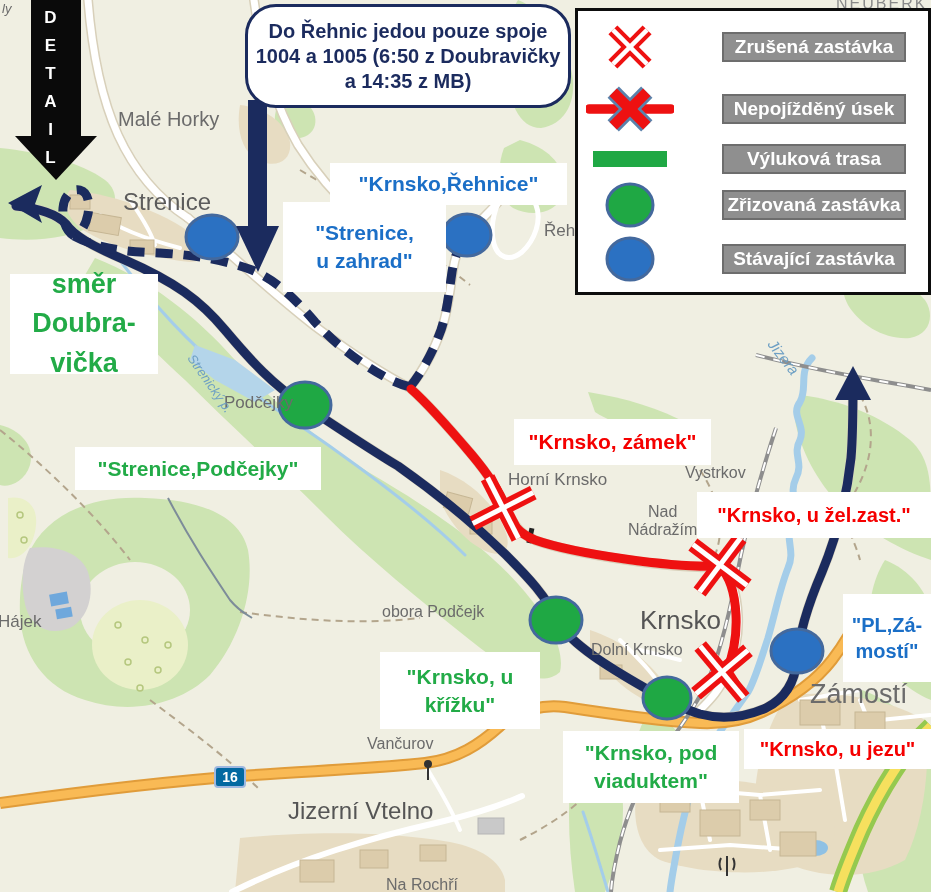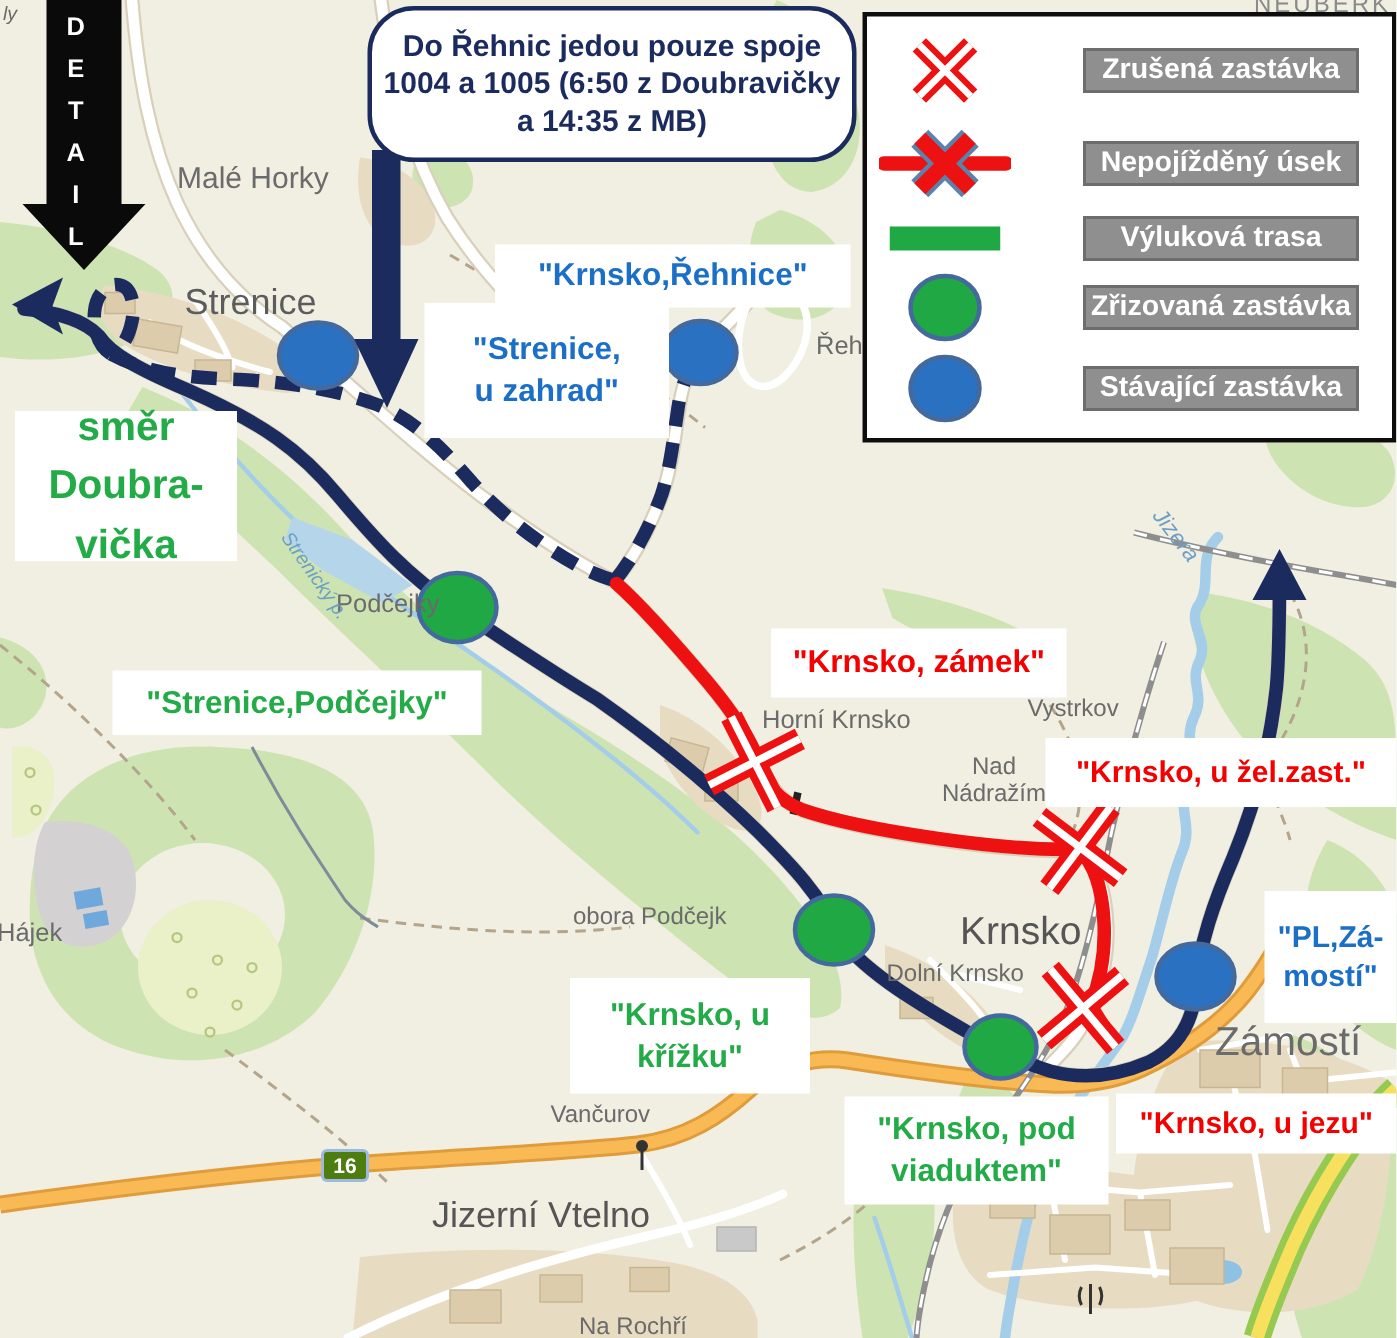--- a/index.html
+++ b/index.html
@@ -43,21 +43,21 @@
   .ml-zamosti{left:810px;top:679px;font-size:27px;}
   .ml-vancurov{left:367px;top:735px;font-size:16px;}
   .ml-vtelno{left:288px;top:797px;font-size:24px;color:#555;}
   .ml-reh{left:544px;top:221px;font-size:17px;}
   .ml-naroch{left:386px;top:876px;font-size:16px;}
   .ml-ly{left:2px;top:2px;font-size:13px;font-style:italic;}
   .ml-strenickyp{left:196px;top:352px;font-size:13px;font-style:italic;color:#6d9fc4;
                  transform:rotate(55deg);transform-origin:left top;}
   .ml-jizera{left:778px;top:336px;font-size:15px;font-style:italic;color:#6d9fc4;
              transform:rotate(52deg);transform-origin:left top;}
-  .shield{position:absolute;left:214px;top:766px;width:32px;height:22px;z-index:2;background:#4d7c0f;
+  .shield{position:absolute;left:214px;top:766px;width:32px;height:22px;z-index:2;background:#0369a1;
           border:2px solid #9fb8e0;border-radius:4px;color:#fff;font-weight:bold;font-size:14px;
           display:flex;align-items:center;justify-content:center;box-sizing:border-box;}
   
   .legend{position:absolute;left:575px;top:8px;width:356px;height:287px;z-index:4;background:#fff;
           border:3px solid #0d0d0d;box-sizing:border-box;display:flex;flex-direction:column;
           justify-content:space-around;padding:6px 8px;}
   .legrow{display:flex;align-items:center;gap:48px;}
   .legicon{width:88px;display:flex;align-items:center;justify-content:center;}
   .legchip{flex:1;margin-right:14px;background:#8f8f8f;border:2px solid #6d6d6d;color:#fff;
            font-weight:bold;font-size:19px;text-align:center;padding:2px 0;}

